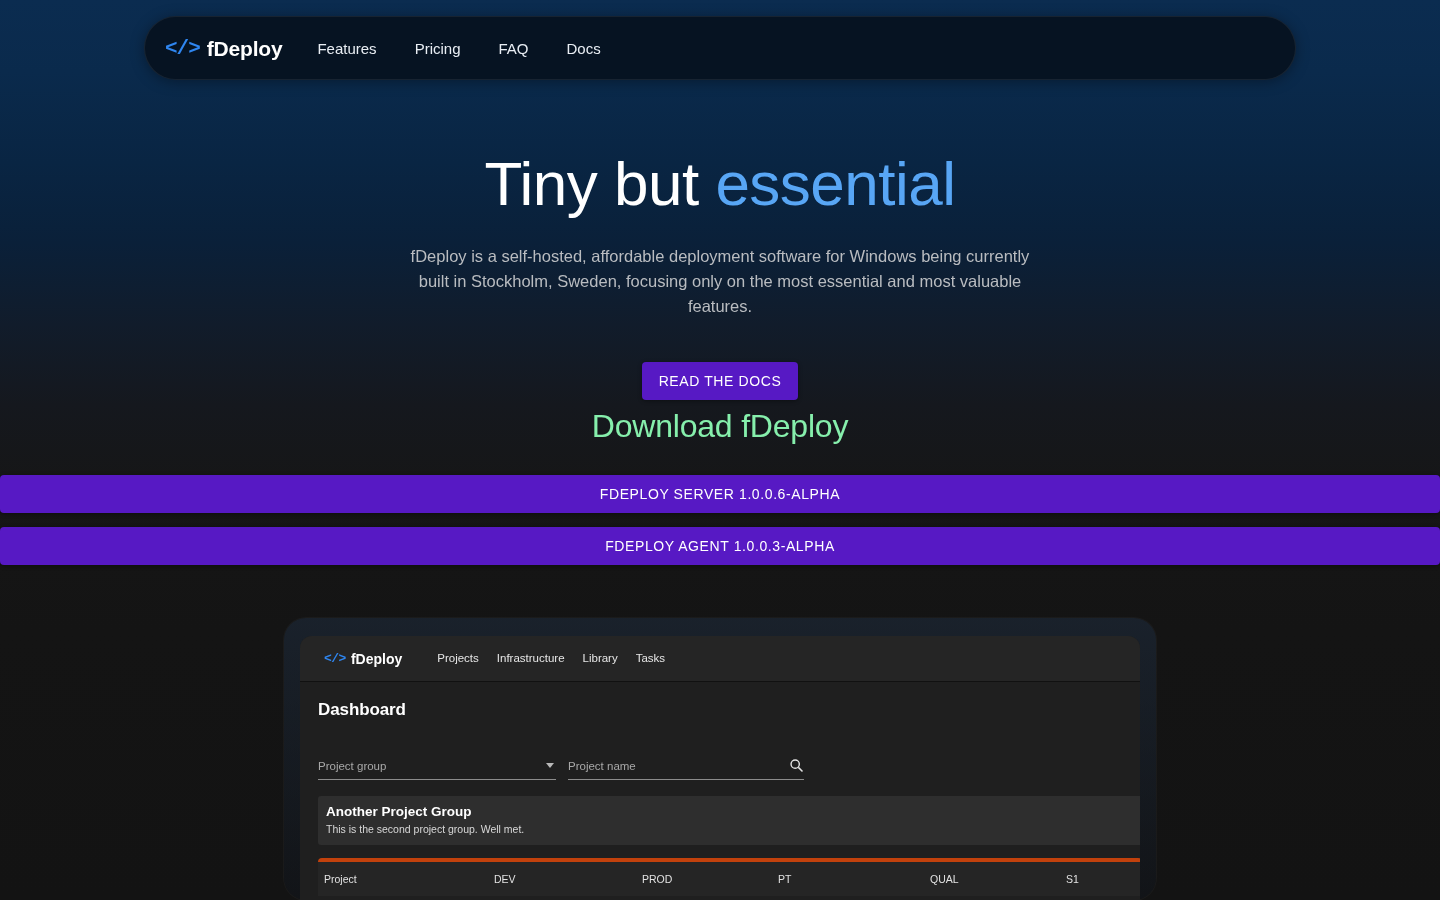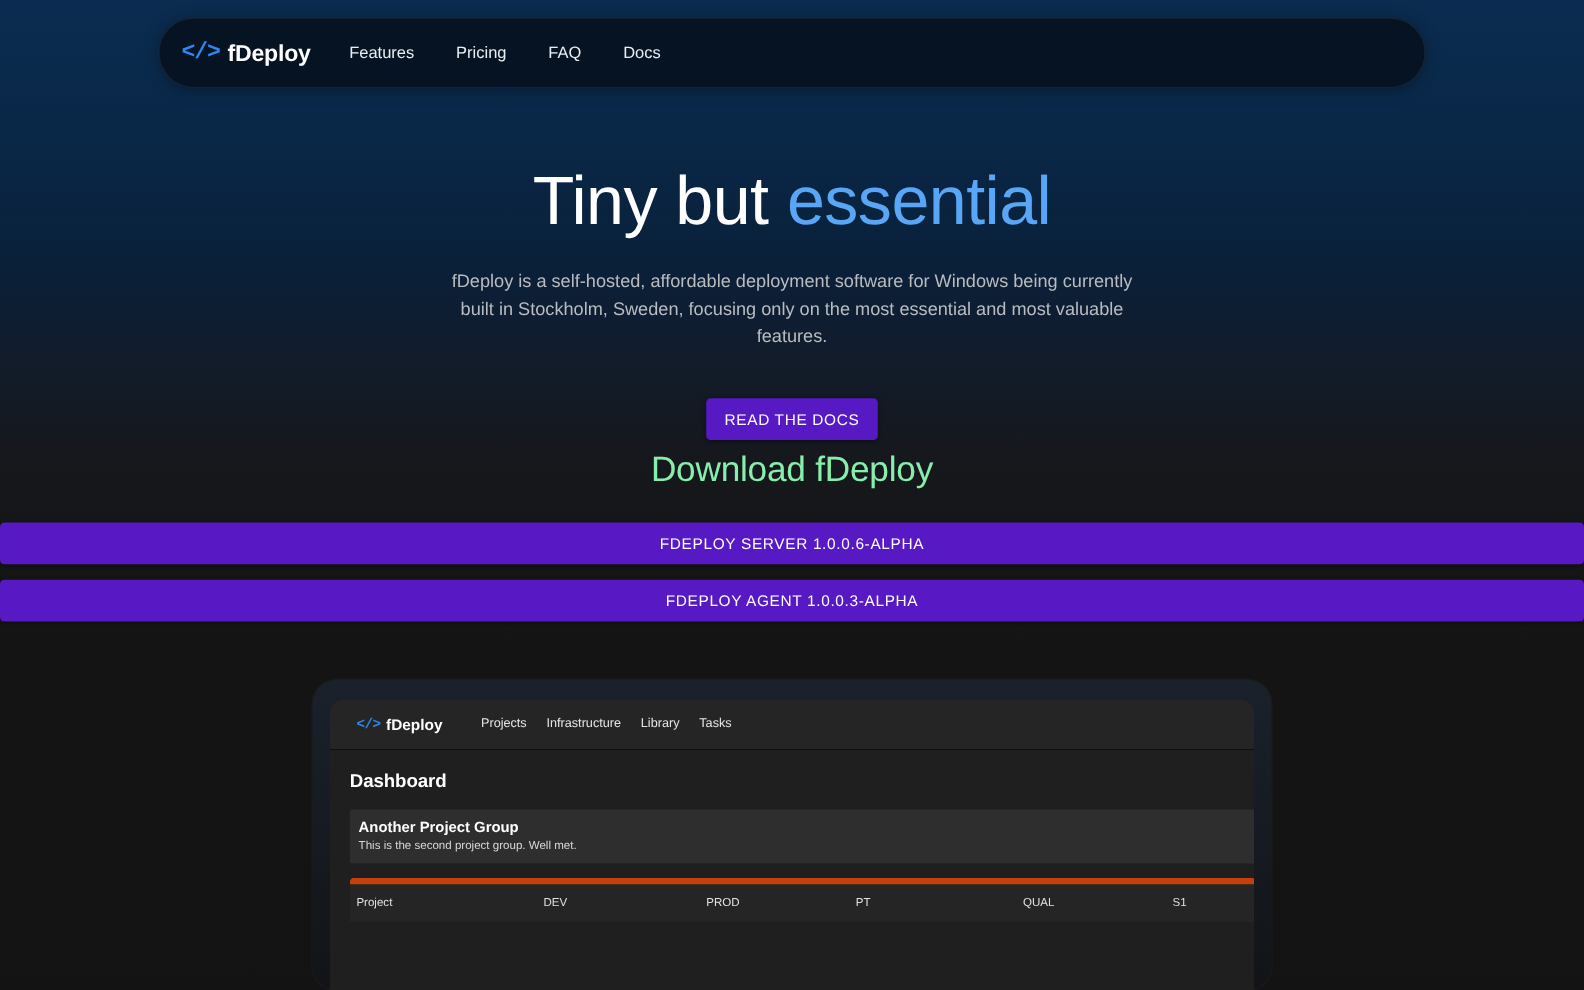--- a/index.html
+++ b/index.html
@@ -263,21 +263,21 @@
     font-size:10.5px; color:#d8d8d8;
     margin-top:3px; line-height:1.2;
   }
 
   
   .table-card {
     margin-top:13px;
     width:824px;
     background:#252525;
     border-radius:4px 4px 0 0;
-    border-top:6px solid #c2410c;
+    border-top:4px solid #c2410c;
   }
   .table-head {
     display:flex;
     height:34px;
     align-items:center;
     padding-left:6px;
   }
   .th {
     font-size:10.5px;
     color:#e2e2e2;
@@ -335,20 +335,33 @@
           <a class="app-nav-link" href="#">Projects</a>
           <a class="app-nav-link" href="#">Infrastructure</a>
           <a class="app-nav-link" href="#">Library</a>
           <a class="app-nav-link" href="#">Tasks</a>
         </div>
       </div>
 
       <div class="app-body">
         <div class="app-h1">Dashboard</div>
 
+        <div class="filter-row">
+          <div class="field group">
+            <span class="field-label">Project group</span>
+            <span class="caret"></span>
+          </div>
+          <div class="field name">
+            <span class="field-label">Project name</span>
+            <svg class="search-glyph" viewBox="0 0 16 16">
+              <circle cx="6.6" cy="6.6" r="4.4" fill="none" stroke="#e4e4e4" stroke-width="1.5"></circle>
+              <line x1="10" y1="10" x2="14.4" y2="14.4" stroke="#e4e4e4" stroke-width="1.6"></line>
+            </svg>
+          </div>
+        </div>
 
         <div class="group-banner">
           <div class="group-title">Another Project Group</div>
           <div class="group-desc">This is the second project group. Well met.</div>
         </div>
 
         <div class="table-card">
           <div class="table-head">
             <div class="th c0">Project</div>
             <div class="th c1">DEV</div>

